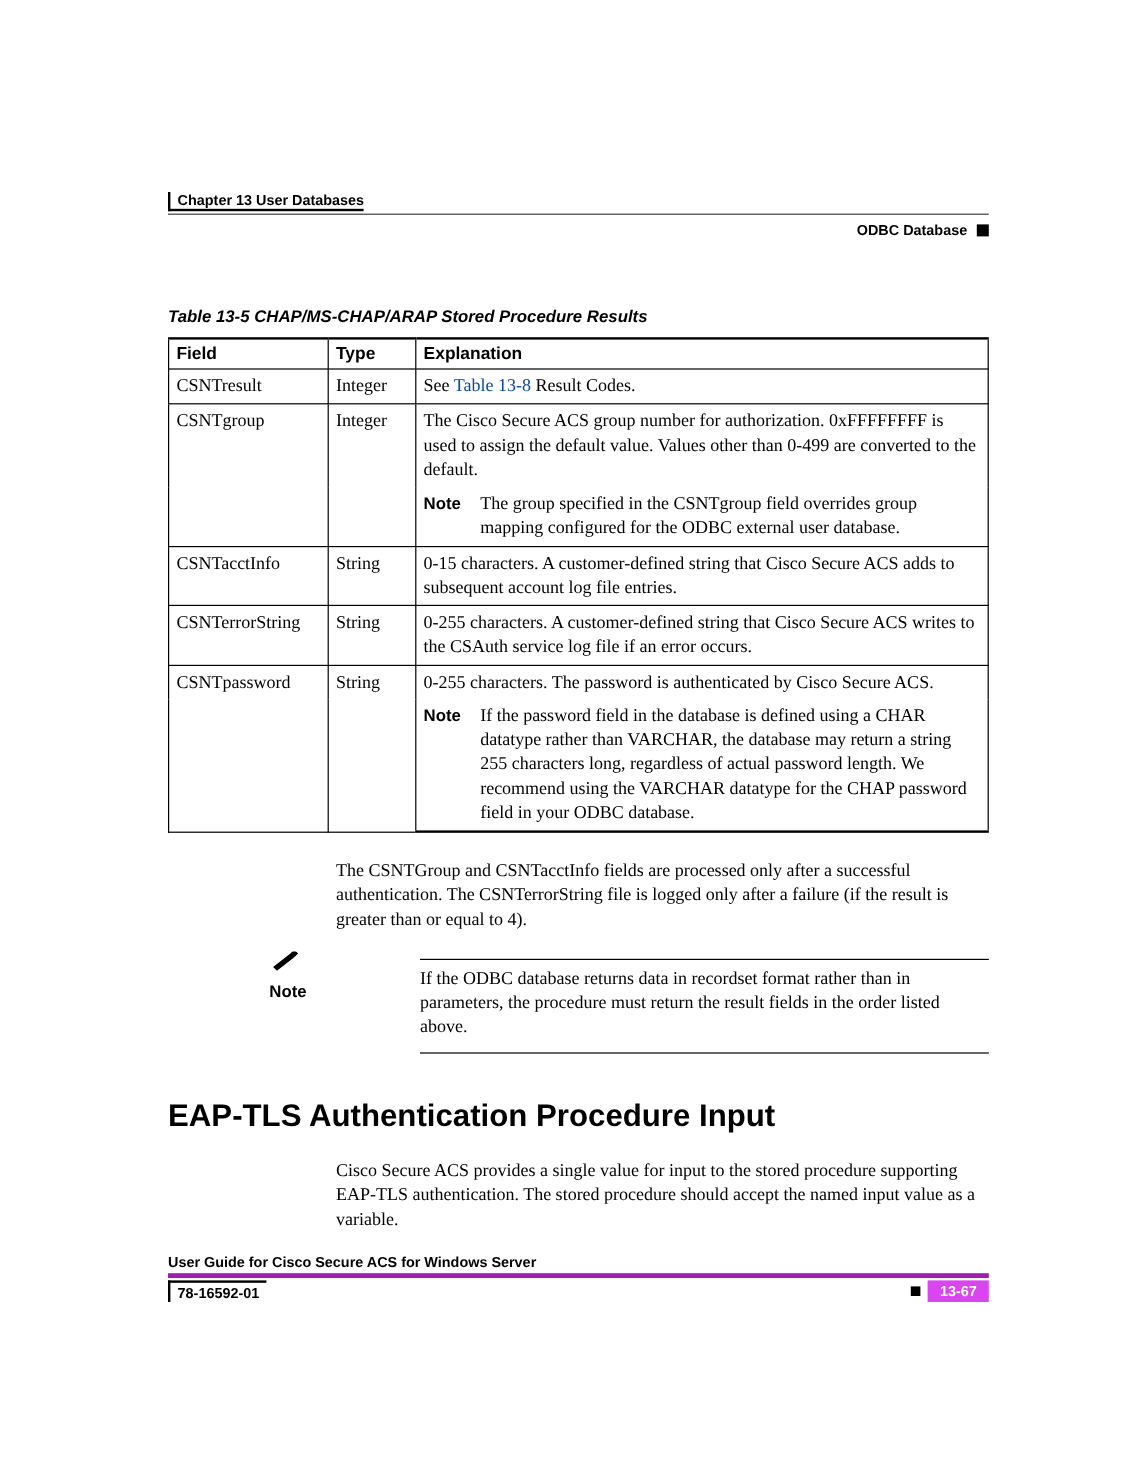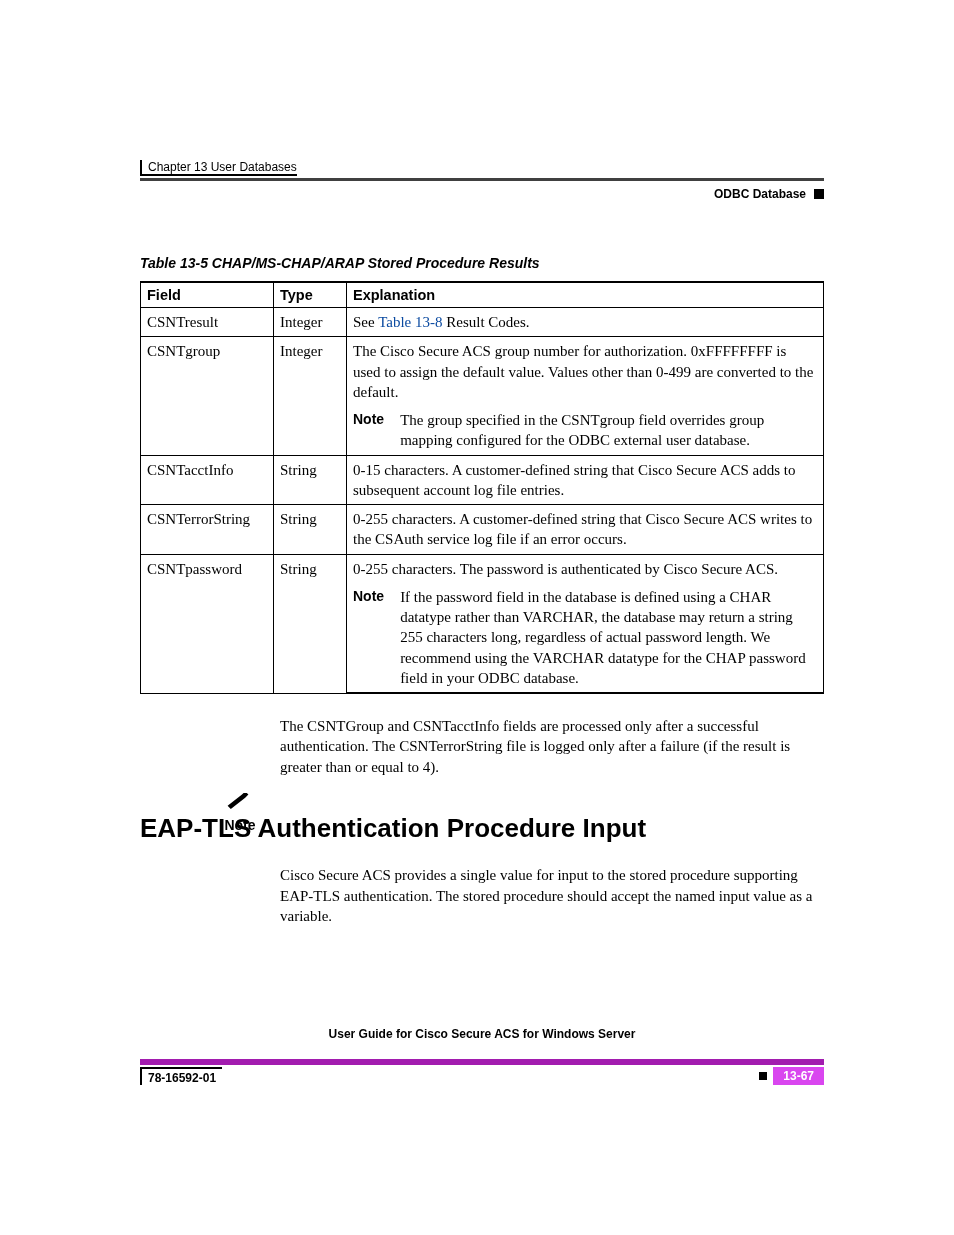--- a/index.html
+++ b/index.html
@@ -19,24 +19,24 @@
     height: 100%;
     position: relative;
   }
   .header-area {
     position: absolute;
     top: 160px;
     left: 140px;
     right: 130px;
   }
   .header-line {
-    border-bottom: 3px solid #404040;
-    display: flex;
-    font-family: Arial, sans-serif;
-    font-weight: normal;
+    border-bottom: 1px solid #404040;
+    display: flex;
+    font-family: Arial, sans-serif;
+    font-weight: bold;
     font-size: 12px;
     padding-bottom: 2px;
   }
   .header-left-bracket {
     border-left: 2px solid #000;
     border-bottom: 2px solid #000;
     padding-left: 6px;
     height: 14px;
     line-height: 14px;
   }
@@ -142,24 +142,24 @@
   }
   .footer {
     position: absolute;
     bottom: 150px;
     left: 140px;
     right: 130px;
     font-family: Arial, sans-serif;
     font-size: 12px;
   }
   .footer-title {
-    text-align: center;
-    font-weight: bold;
-    border-bottom: 6px solid #a21caf;
-    padding-bottom: 18px;
+    text-align: left;
+    font-weight: bold;
+    border-bottom: 4px solid #a21caf;
+    padding-bottom: 2px;
   }
   .footer-row {
     display: flex;
     justify-content: space-between;
     align-items: center;
     margin-top: 2px;
   }
   .footer-doc {
     border-left: 2px solid #000;
     border-top: 2px solid #000;
@@ -256,20 +256,21 @@
     <div style="margin-top:22px; margin-left:140px; position:relative;" class="callout-wrap">
       <div class="callout-abs-icon">
         <div class="pen">
           <svg width="28" height="20" viewBox="0 0 28 20">
             <path d="M2 18 L20 4 L24 8 L6 22 Z M20 4 L24 0 L28 4 L24 8 Z" fill="#000" transform="scale(0.8) translate(0,-2)"></path>
           </svg>
         </div>
         <div class="pen-underline"></div>
         <div class="callout-label">Note</div>
       </div>
+      <div class="callout-text">If the ODBC database returns data in recordset format rather than in parameters, the procedure must return the result fields in the order listed above.</div>
     </div>
 
     <h2 class="section">EAP-TLS Authentication Procedure Input</h2>
 
     <div class="para" style="margin-top:0">Cisco Secure ACS provides a single value for input to the stored procedure supporting EAP-TLS authentication. The stored procedure should accept the named input value as a variable.</div>
   </div>
 
   <div class="footer">
     <div class="footer-title">User Guide for Cisco Secure ACS for Windows Server</div>
     <div class="footer-row">

